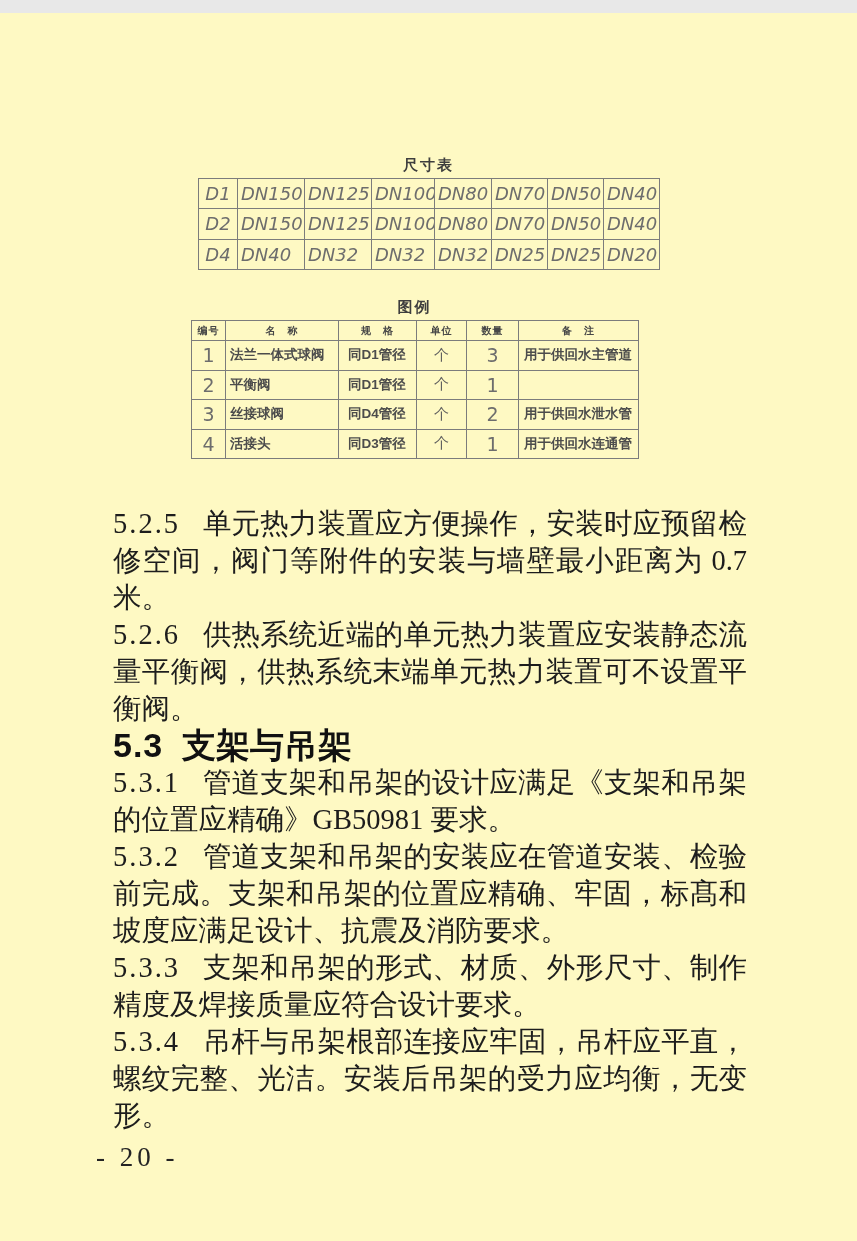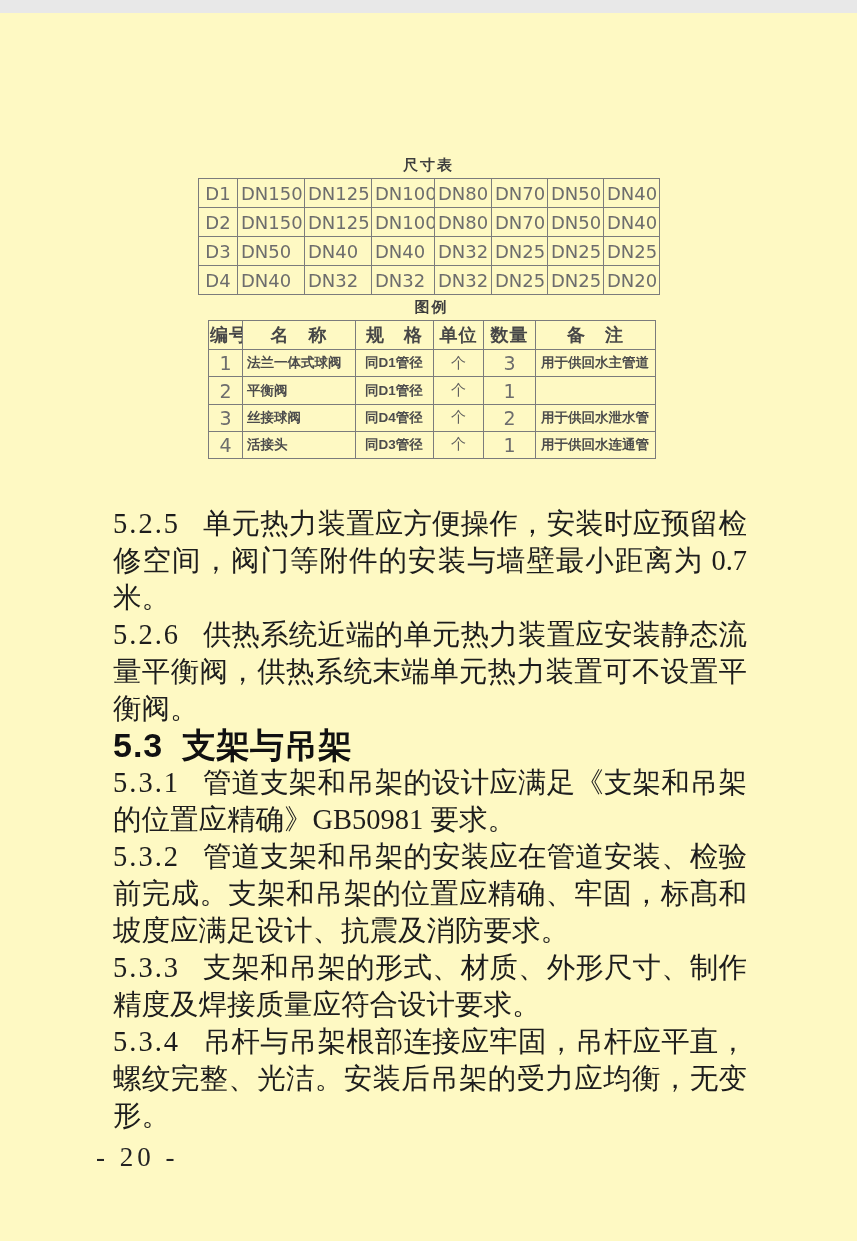--- a/index.html
+++ b/index.html
@@ -5,43 +5,43 @@
   html,body { margin:0; padding:0; background:#e8e8e8; }
   .page {
     position:relative; width:857px; height:1241px; margin:13px auto;
     background:#fef9c3; overflow:hidden;
     font-family:"Liberation Serif","DejaVu Serif",serif;
   }
 
   
   .tbl-wrap { position:absolute; }
   .size-wrap   { left:198px; top:143px; width:461px; }
-  .legend-wrap { left:208px; top:285px; width:447px; }
+  .legend-wrap { left:191px; top:285px; width:447px; }
 
   .tbl-title {
     text-align:center; font-family:"DejaVu Sans","Liberation Sans",sans-serif;
     font-weight:bold; font-size:15px; color:#3e3e3e; letter-spacing:2px;
     margin-bottom:3px;
   }
 
   table { border-collapse:collapse; table-layout:fixed; }
-  .size-table   { width:461px; height:117px; }
+  .size-table   { width:461px; height:92px;font-style:italic; }
   .legend-table { width:447px; height:139px; }
   .size-table td, .legend-table td, .legend-table th {
     border:1.6px solid #7c7c7c; overflow:hidden; white-space:nowrap;
     vertical-align:middle;
   }
   .size-table { font-family:"DejaVu Sans","Liberation Sans",sans-serif;
     font-size:18px; color:#6d6d6d; }
   .size-table td { padding:0 0 0 3px; text-align:left; }
   .size-table td.c0 { text-align:center; padding:0; }
 
   .legend-table th {
     font-family:"Liberation Sans","DejaVu Sans",sans-serif;
-    font-weight:bold; font-size:18px; color:#474747; letter-spacing:1px;
+    font-weight:bold; font-size:10px; color:#474747; letter-spacing:1px;
   }
   .legend-table td.cn {
     font-family:"Liberation Sans","DejaVu Sans",sans-serif;
     font-weight:bold; font-size:13.5px; color:#4c4c4c;
     text-align:left; padding-left:4px;
   }
   .legend-table td.spec { text-align:center; padding-left:0; }
   .legend-table td.big {
     font-family:"DejaVu Sans","Liberation Sans",sans-serif;
     font-size:19px; color:#6d6d6d; text-align:center;
@@ -101,30 +101,20 @@
       </tr>
       <tr>
         <td class="c0">D2</td>
         <td>DN150</td>
         <td>DN125</td>
         <td>DN100</td>
         <td>DN80</td>
         <td>DN70</td>
         <td>DN50</td>
         <td>DN40</td>
-      </tr>
-      <tr>
-        <td class="c0">D3</td>
-        <td>DN50</td>
-        <td>DN40</td>
-        <td>DN40</td>
-        <td>DN32</td>
-        <td>DN25</td>
-        <td>DN25</td>
-        <td>DN25</td>
       </tr>
       <tr>
         <td class="c0">D4</td>
         <td>DN40</td>
         <td>DN32</td>
         <td>DN32</td>
         <td>DN32</td>
         <td>DN25</td>
         <td>DN25</td>
         <td>DN20</td>

